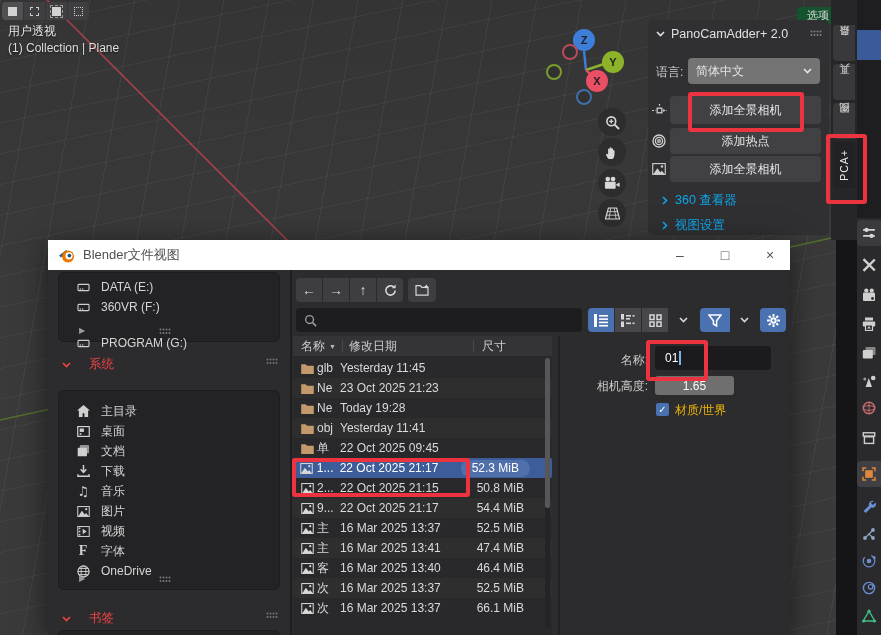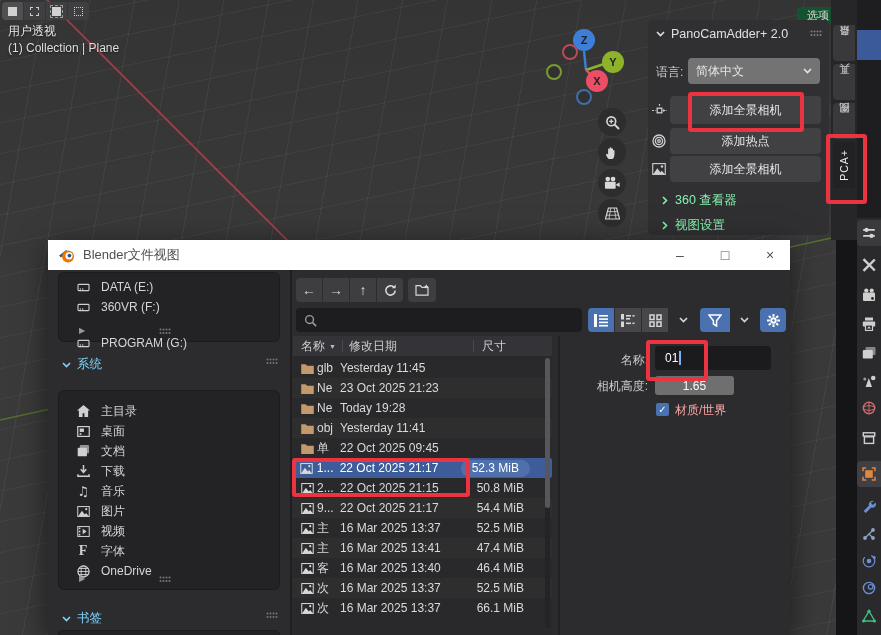--- a/index.html
+++ b/index.html
@@ -52,39 +52,39 @@
               border-radius:5px;z-index:4;font-size:12px;}
   #pano-header{position:absolute;left:8px;top:7px;display:flex;align-items:center;gap:6px;color:#e0e0e0;font-size:12.5px;}
   #pano-grip{position:absolute;right:7px;top:10px;color:#808083;}
   #lang-label{position:absolute;left:8px;top:44px;color:#cfcfcf;}
   #lang-select{position:absolute;left:40px;top:38px;width:132px;height:26px;background:#737373;border-radius:4px;
                display:flex;align-items:center;color:#e5e5e5;padding:0 8px;box-sizing:border-box;justify-content:space-between;}
   .pano-row{position:absolute;left:0;width:181px;display:flex;align-items:center;}
   .pano-ic{width:22px;display:flex;justify-content:center;color:#cfcfcf;}
   .pano-btn{flex:1;margin-right:8px;height:100%;background:#414144;border:none;border-radius:4px;
             color:#e8e8e8;font-size:12px;font-family:inherit;}
-  .pano-sec{position:absolute;left:14px;display:flex;align-items:center;gap:7px;color:#86efac;font-size:12.5px;}
+  .pano-sec{position:absolute;left:14px;display:flex;align-items:center;gap:7px;color:#0ea5e9;font-size:12.5px;}
   
   #dialog{position:absolute;left:48px;top:240px;width:742px;height:395px;z-index:20;
           box-shadow:0 6px 28px rgba(0,0,0,.55);font-size:12px;}
   #dlg-title{position:absolute;left:0;top:0;width:742px;height:30px;background:#ffffff;display:flex;align-items:center;}
   #dlg-logo{margin-left:10px;}
   #dlg-title-text{margin-left:8px;color:#4f4f4f;font-size:13px;}
   .winbtn{position:absolute;top:0;width:40px;height:30px;border:none;background:transparent;color:#555;
           font-size:14px;font-family:inherit;display:flex;align-items:center;justify-content:center;}
   #dlg-body{position:absolute;left:0;top:30px;width:742px;height:365px;background:#2c2c2e;overflow:hidden;}
   #sb-divider{position:absolute;left:242px;top:0;width:2px;height:365px;background:#1f1f21;}
   .side-box{position:absolute;left:10px;width:222px;background:#232326;border:1px solid #1c1c1e;border-radius:6px;box-sizing:border-box;}
   .sb-item{position:absolute;left:0;width:100%;height:20px;display:flex;align-items:center;color:#d5d5d5;}
   .sb-item .ic{width:20px;margin-left:14px;display:flex;justify-content:center;color:#d0d0d0;}
   .sb-item .lb{margin-left:8px;}
   .sb-footer{position:absolute;left:0;bottom:3px;width:100%;height:12px;}
   .sb-exp{position:absolute;left:20px;top:0;font-size:8px;color:#9a9a9a;}
   .sb-grip{position:absolute;left:100px;top:2px;color:#76767a;}
-  .sec-head{position:absolute;display:flex;align-items:center;gap:6px;color:#7dd3fc;font-size:12.5px;}
+  .sec-head{position:absolute;display:flex;align-items:center;gap:18px;color:#ef4444;font-size:12.5px;}
   .sec-grip{position:absolute;color:#76767a;}
   
   .navgrp{position:absolute;display:flex;gap:1px;}
   .navbtn{width:26px;height:24px;background:#3e3e41;border:none;color:#d8d8d8;display:flex;align-items:center;
           justify-content:center;font-size:14px;font-family:inherit;padding:0;}
   .navgrp .navbtn:first-child{border-radius:4px 0 0 4px;}
   .navgrp .navbtn:last-child{border-radius:0 4px 4px 0;}
   .solo{border-radius:4px !important;}
   #path-field{position:absolute;left:396px;top:8px;width:338px;height:24px;background:#1d1d1f;border-radius:4px;
               display:flex;align-items:center;padding:0 9px;box-sizing:border-box;color:#e2e2e2;}
@@ -115,21 +115,21 @@
   
   #rp-divider{position:absolute;left:510px;top:66px;width:2px;height:299px;background:#222224;}
   .rp-label{position:absolute;width:80px;text-align:right;color:#c9c9c9;}
   #name-input{position:absolute;left:607px;top:76px;width:116px;height:24px;background:#1b1b1d;border-radius:4px;
               display:flex;align-items:center;padding-left:10px;box-sizing:border-box;color:#fff;}
   #caret{width:2px;height:14px;background:#7ab3f0;margin-left:1px;}
   #cam-height{position:absolute;left:607px;top:106px;width:79px;height:19px;background:#6f6f6f;border-radius:3px;
               color:#fafafa;display:flex;align-items:center;justify-content:center;}
   #mw-check{position:absolute;left:608px;top:133px;width:13px;height:13px;background:#4a72b0;border-radius:2px;
             color:#fff;font-size:10px;display:flex;align-items:center;justify-content:center;}
-  #mw-label{position:absolute;left:627px;top:132px;color:#fca5a5;}
+  #mw-label{position:absolute;left:627px;top:132px;color:#eab308;}
   
   .ann{position:absolute;border:4px solid #ee3340;border-radius:3px;z-index:40;pointer-events:none;}
   .grip8{color:#78787c;}
 </style>
 </head>
 <body>
 
 <div id="app">
   <div id="grid"></div>
   <svg id="axes" width="881" height="635">

